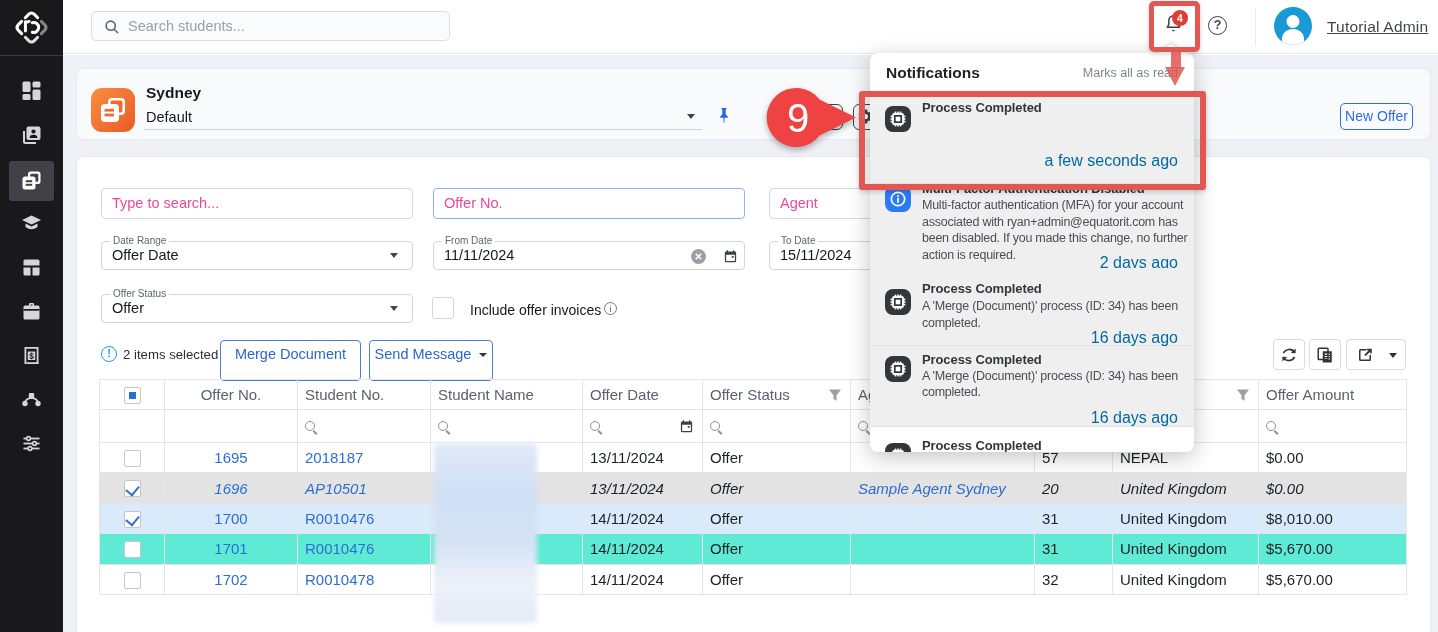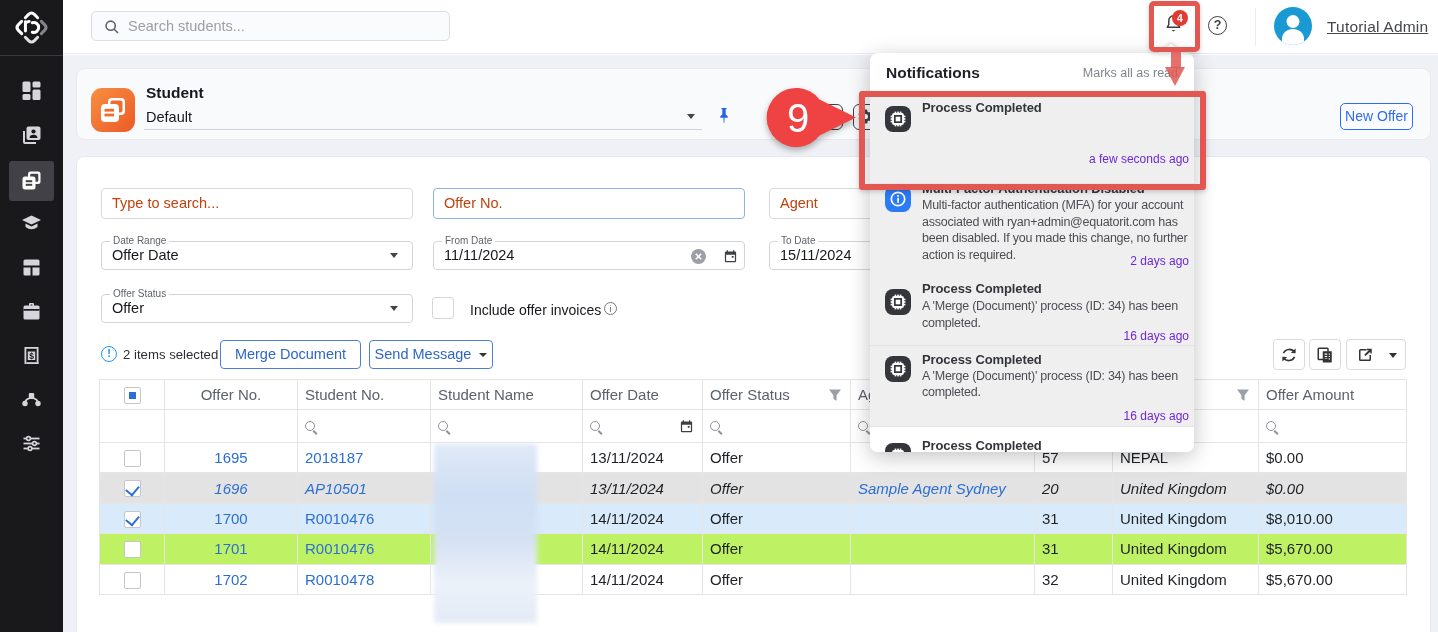--- a/index.html
+++ b/index.html
@@ -34,26 +34,26 @@
   #hselect span { position:absolute; left:2px; top:6px; font-size:14.5px; color:#17181c; }
   .caret { width:0; height:0; border-left:4.5px solid transparent; border-right:4.5px solid transparent; border-top:5px solid #444; }
   #newoffer { left:1263px; top:34px; width:73px; height:27px; border:1px solid #2f6bf0; border-radius:5px;
     color:#2f6bf0; font-size:14px; text-align:center; line-height:25px; background:#fbfcff; }
   .sqbtn { position:absolute; top:35px; width:26px; height:26px; border:1.5px solid #3c4149; border-radius:6px; }
 
   
   #fcard { left:76px; top:156px; width:1355px; height:500px; background:#fff;
     border:1px solid #e7e9ee; border-radius:8px; z-index:2; }
   .tinput { position:absolute; height:31px; width:312px; border:1px solid #d8dade; border-radius:4px; background:#fff; }
-  .tinput span { position:absolute; left:10px; top:6px; font-size:14.5px; color:#c2410c; }
+  .tinput span { position:absolute; left:10px; top:6px; font-size:14.5px; color:#ec4899; }
   .fselect { position:absolute; height:29px; width:312px; border:1px solid #d3d5da; border-radius:4px; background:#fff; }
   .fselect .lbl { position:absolute; left:8px; top:-7px; font-size:10px; color:#5f646c; background:#fff; padding:0 3px; line-height:12px;}
   .fselect .val { position:absolute; left:10px; top:5px; font-size:14.5px; color:#17181c; }
   .fselect .caret { position:absolute; right:14px; top:11px; }
-  .obtn { position:absolute; height:29px; border:1px solid #4a7fd6; border-radius:4px; background:#fff;
+  .obtn { position:absolute; height:41px; border:1px solid #4a7fd6; border-radius:4px; background:#fff;
     color:#2e66c8; font-size:14.5px; text-align:center; line-height:27px; }
 
   
   #tbl { left:22px; top:222px; width:1307px; border-collapse:collapse; table-layout:fixed;
     font-size:15px; color:#1e2125; }
   #tbl td, #tbl th { border:1px solid #e5e5e5; padding:0 0 0 7px; text-align:left; font-weight:normal;
     overflow:hidden; white-space:nowrap; }
   #tbl thead th { height:30px; color:#5b626b; }
   #tbl tr.frow td { height:33px; }
   #tbl tbody td { height:30.4px; }
@@ -70,21 +70,21 @@
   
   #npanel { left:870px; top:53px; width:324px; height:399px; background:#fff; border-radius:8px;
     box-shadow:0 5px 22px rgba(0,0,0,.24); z-index:10; overflow:hidden; }
   #notch { left:1157px; top:44px; width:0; height:0; border-left:14px solid transparent;
     border-right:14px solid transparent; border-bottom:10px solid #fff; z-index:11;
     filter:drop-shadow(0 -1.5px 1.5px rgba(0,0,0,.12)); }
   .nitem { position:absolute; left:0; width:324px; background:#efefef; border-bottom:1px solid #e2e2e2; }
   .nicon { position:absolute; left:15px; width:26px; height:26px; border-radius:8px; }
   .ntitle { position:absolute; left:52px; font-size:13px; font-weight:bold; color:#33353a; letter-spacing:-0.1px; white-space:nowrap; }
   .nbody { position:absolute; left:52px; width:272px; font-size:12.5px; letter-spacing:-0.25px; color:#4c4e54; line-height:16.6px; white-space:nowrap; }
-  .ntime { position:absolute; right:5px; font-size:12px; color:#6d28d9; }
+  .ntime { position:absolute; right:16px; font-size:16px; color:#0369a1; }
 
   
   .redbox { position:absolute; border:6px solid #e25752; border-radius:4px; z-index:20;
     box-shadow:0 2px 5px rgba(0,0,0,.18); }
 </style>
 </head>
 <body>
 <div id="stage">
   <div id="content" class="abs"></div>
 
@@ -203,21 +203,21 @@
   <div id="hcard" class="abs">
     <div id="oicon" class="abs">
       <svg width="44" height="44" viewBox="0 0 44 44">
         <rect x="17" y="10" width="17" height="17" rx="4" fill="#fff"></rect>
         <rect x="19.5" y="12.5" width="12" height="12" rx="2" fill="#f26a2e"></rect>
         <rect x="10" y="16" width="18" height="18" rx="4" fill="#fff"></rect>
         <rect x="13.5" y="20.8" width="9.5" height="2.8" fill="#f26a2e"></rect>
         <rect x="13.5" y="25.6" width="9.5" height="2.8" fill="#f26a2e"></rect>
       </svg>
     </div>
-    <div id="htitle" class="abs">Student</div>
+    <div id="htitle" class="abs">Sydney</div>
     <div id="hselect" class="abs">
         <span>Default</span>
       </div>
     <div class="caret abs" style="left:610px;top:45px;"></div>
 
     <svg class="abs" style="left:637px;top:37px" width="20" height="20" viewBox="0 0 24 24">
       <path d="M14 4 L14 10 L16.5 12.5 L16.5 14 L7.5 14 L7.5 12.5 L10 10 L10 4 L9 4 L9 2.5 L15 2.5 L15 4 Z M11.3 14 L12.7 14 L12.4 20.5 L11.6 20.5 Z" fill="#2563eb"></path>
     </svg>
     <div class="sqbtn" style="left:696px;"></div>
     <div class="sqbtn" style="left:740px;"></div>
@@ -372,21 +372,21 @@
             <td class="ctr"><a>1700</a></td>
             <td><a>R0010476</a></td>
             <td></td>
           <td>14/11/2024</td>
             <td>Offer</td>
             <td></td>
             <td>31</td>
             <td>United Kingdom</td>
             <td>$8,010.00</td>
         </tr>
-        <tr style="background:#bef264;">
+        <tr style="background:#5eead4;">
           <td class="ctr"><span class="cb"></span></td>
             <td class="ctr"><a>1701</a></td>
             <td><a>R0010476</a></td>
             <td></td>
           <td>14/11/2024</td>
             <td>Offer</td>
             <td></td>
             <td>31</td>
             <td>United Kingdom</td>
             <td>$5,670.00</td>

